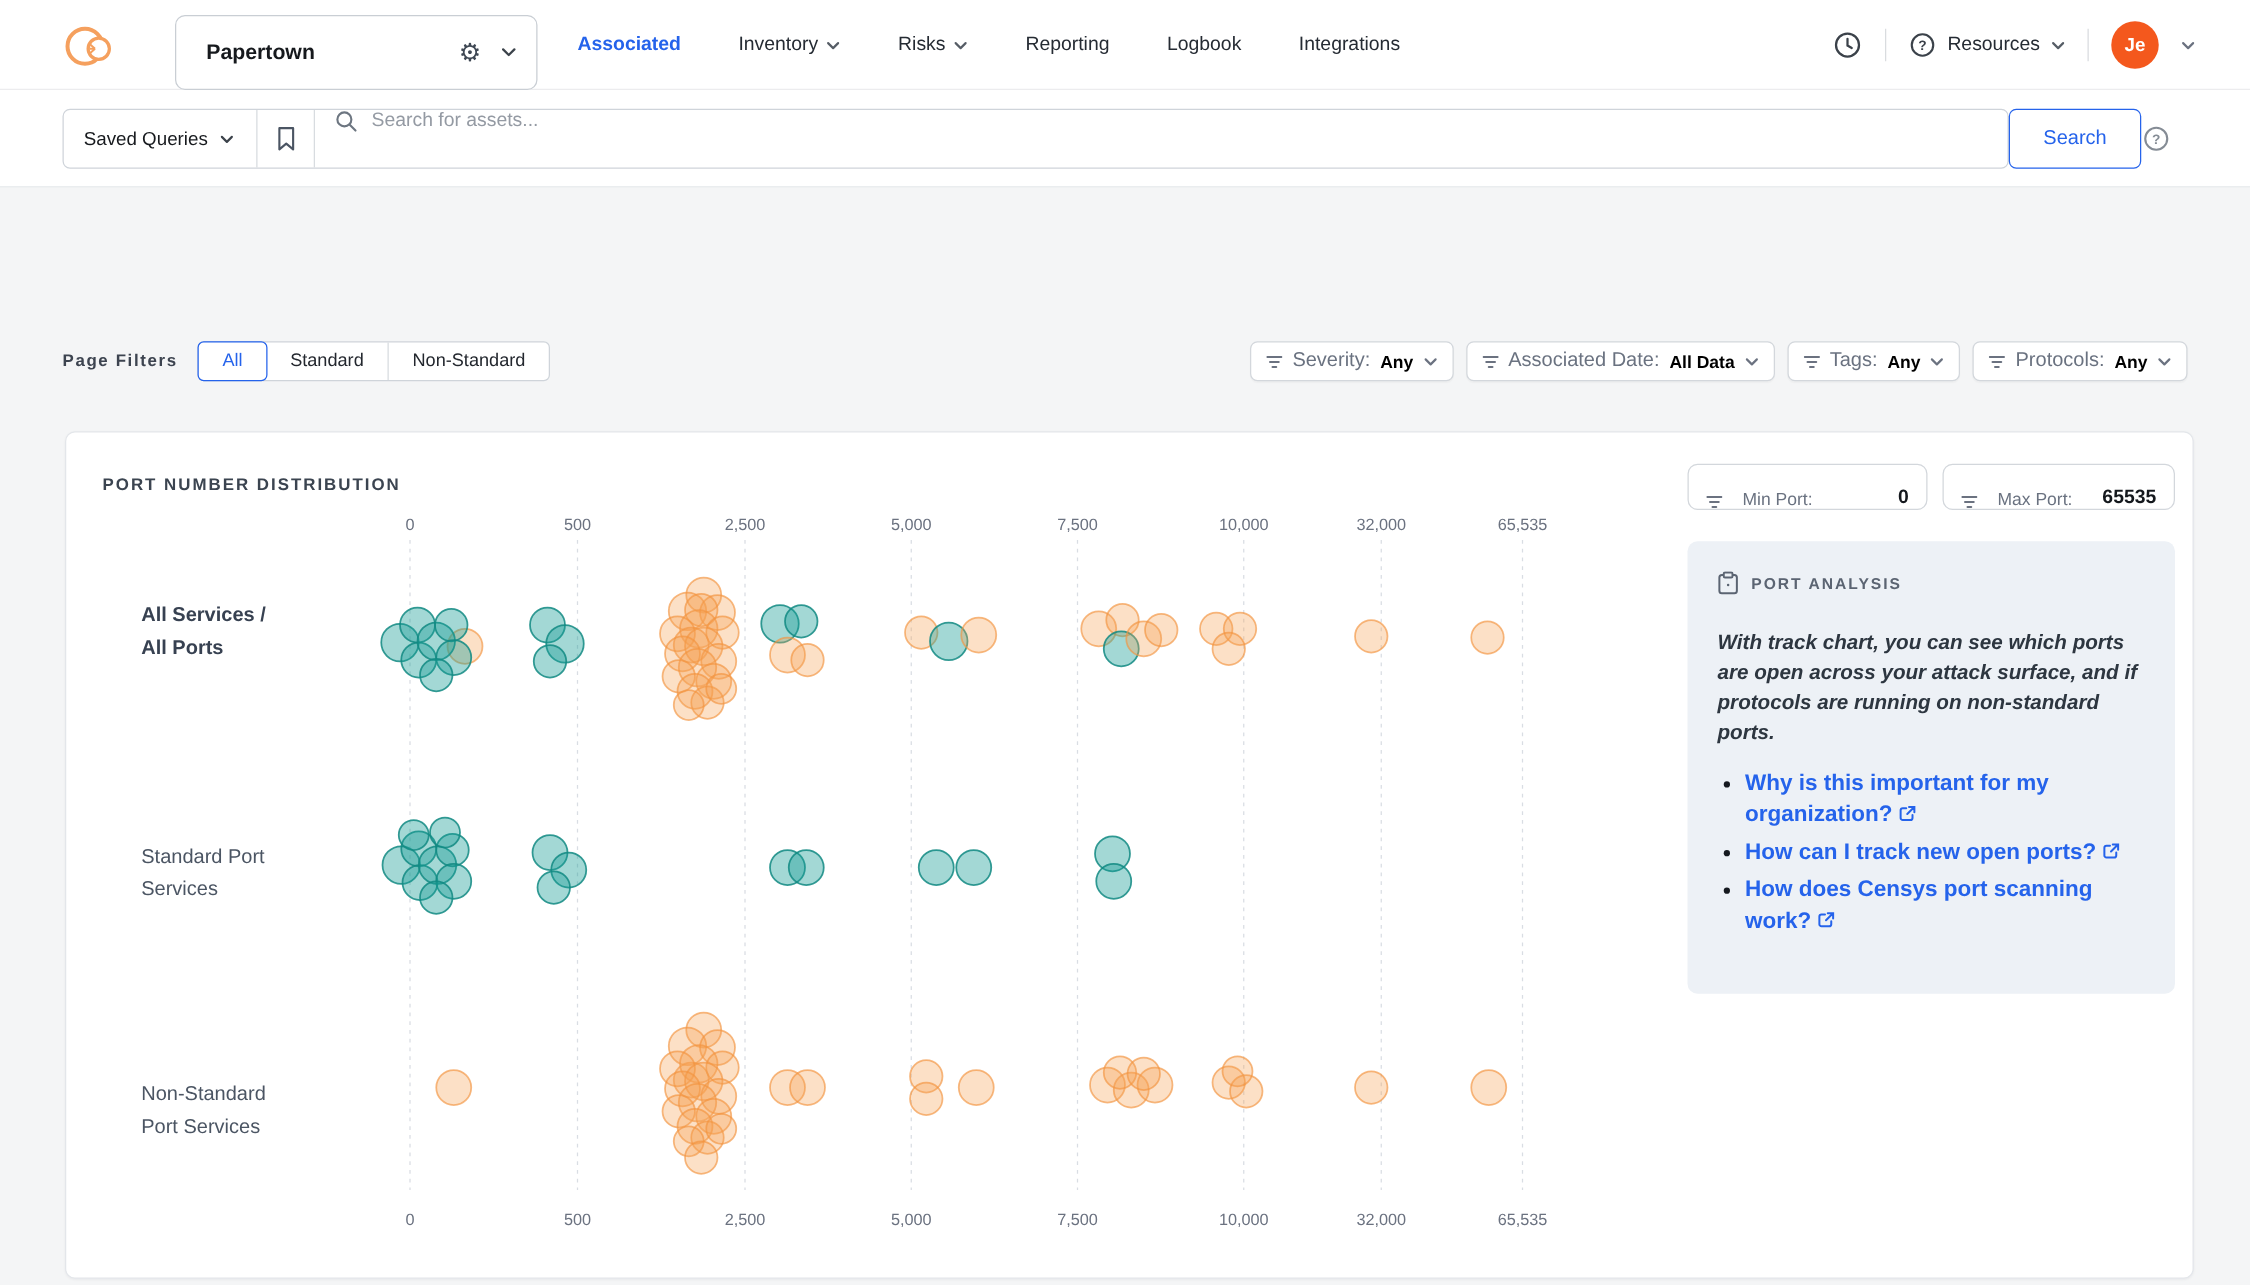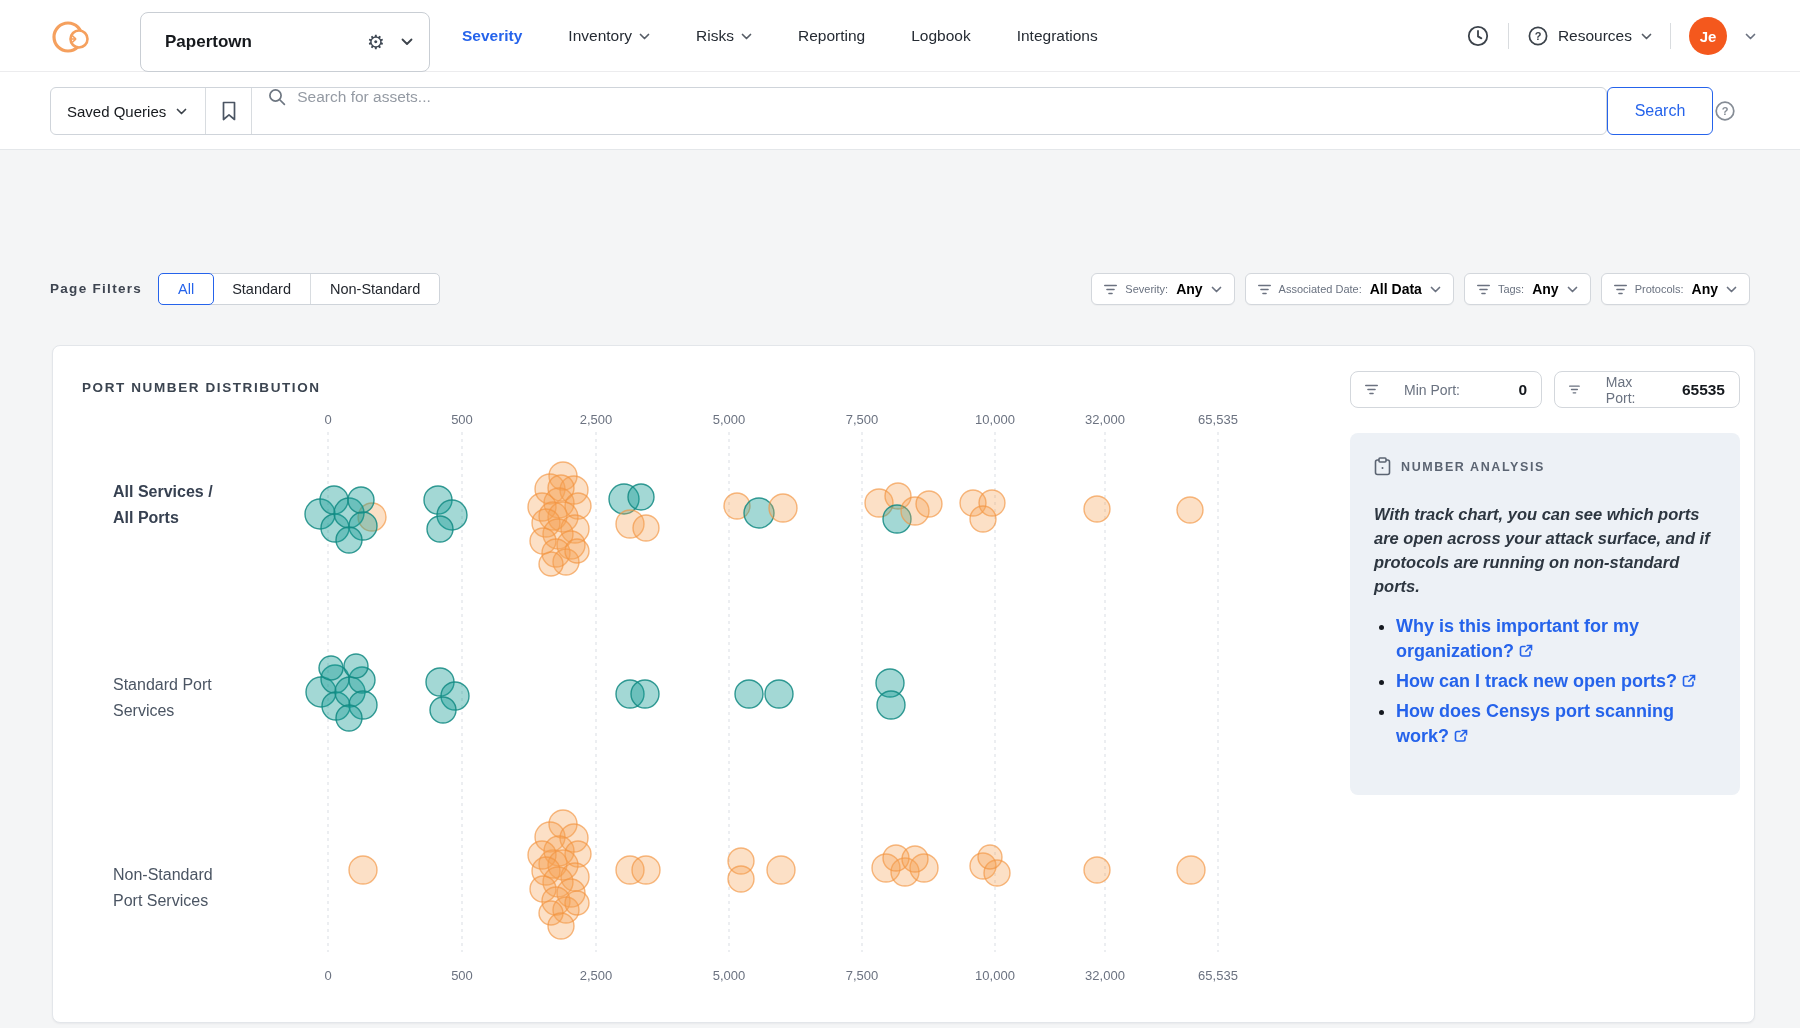--- a/index.html
+++ b/index.html
@@ -40,28 +40,28 @@
   .tab.active:after { content:""; position:absolute; left:0; right:0; bottom:0; height:3px; background:#2f5de0; border-radius:2px; }
 
   
   .pf-label { position:absolute; left:50px; top:281px; font-size:13.5px; font-weight:600; letter-spacing:1.3px; color:#3d4450; }
   .seg-ctl { position:absolute; left:158px; top:273px; height:32px; display:flex; background:#fff; border:1px solid #cfd4da; border-radius:5px; }
   .seg { padding:0 19px; display:flex; align-items:center; font-size:14.5px; color:#23272e; border-right:1px solid #d8dce0; cursor:pointer; white-space:nowrap; }
   .seg:last-child { border-right:none; }
   .seg.active { color:#2563eb; font-weight:500; border:1.5px solid #2563eb; border-radius:5px; margin:-1px; background:#fff; z-index:1; }
   .dropdowns { position:absolute; right:50px; top:273px; display:flex; gap:10px; }
   .dd { height:32px; background:#fff; border:1px solid #d3d7dc; border-radius:6px; display:flex; align-items:center; gap:8px; padding:0 12px; cursor:pointer; box-shadow:0 1px 1px rgba(0,0,0,.03); white-space:nowrap; }
-  .dd .lbl { font-size:11px; color:#6a7280; }
+  .dd .lbl { font-size:16px; color:#6a7280; }
   .dd .val { font-size:14px; font-weight:700; color:#000000; }
   .dd .chev, .dd .funnel { color:#6b7280; }
 
   
   .card { position:absolute; left:52px; top:345px; width:1703px; height:678px; background:#fff; border:1px solid #e3e6ea; border-radius:8px; box-shadow:0 1px 2px rgba(16,24,40,.05); }
   .card-title { position:absolute; left:82px; top:380px; font-size:13.5px; font-weight:700; letter-spacing:1.6px; color:#3b4450; }
-  .port-box { position:absolute; top:371px; height:37px; background:#fff; border:1px solid #d3d7dc; border-radius:8px; display:flex; align-items:center; gap:26px; padding:0 14px; cursor:pointer; }
+  .port-box { position:absolute; top:371px; height:37px; background:#fff; border:1px solid #d3d7dc; border-radius:8px; display:flex; align-items:flex-end; gap:16px; padding:0 14px; cursor:pointer; }
   .port-box .lbl { font-size:14px; color:#6a7280; }
   .port-box .val { font-size:15.5px; font-weight:700; color:#14181d; margin-left:auto; }
   #minPortBox { left:1350px; width:192px; }
   #maxPortBox { left:1554px; width:186px; }
 
   
   .analysis { position:absolute; left:1350px; top:433px; width:390px; height:362px; background:#edf1f6; border-radius:8px; padding:24px 24px 20px 24px; }
   .an-head { display:flex; align-items:center; gap:10px; color:#5b6472; }
   .an-title { font-size:12.5px; font-weight:700; letter-spacing:1.6px; }
   .an-body { margin-top:26px; font-size:16.5px; font-style:italic; font-weight:700; color:#2d3640; line-height:24px; }
@@ -98,21 +98,21 @@
       <span class="gear">⚙</span>
       <span class="chev">
         <svg width="12" height="8" viewBox="0 0 12 8">
             <path d="M1.5 1.5l4.5 4.5 4.5-4.5" fill="none" stroke="currentColor" stroke-width="1.8" stroke-linecap="round" stroke-linejoin="round"></path>
           </svg>
       </span>
     </div>
 
     <div class="nav">
         <div class="nav-item active">
-          <span>Severity</span>
+          <span>Associated</span>
         </div>
         <div class="nav-item">
           <span>Inventory</span>
           <span class="chev">
             <svg width="11" height="7" viewBox="0 0 11 7">
               <path d="M1.5 1.5l4 4 4-4" fill="none" stroke="currentColor" stroke-width="1.7" stroke-linecap="round" stroke-linejoin="round"></path>
             </svg>
           </span>
         </div>
         <div class="nav-item">
@@ -296,21 +296,21 @@
     <span class="val">65535</span>
   </div>
 
   <div class="analysis">
     <div class="an-head">
       <svg width="17" height="19" viewBox="0 0 17 19">
           <rect x="1.5" y="3" width="14" height="14.5" rx="2" fill="none" stroke="currentColor" stroke-width="1.6"></rect>
           <rect x="5" y="1" width="7" height="4" rx="1" fill="#edf1f6" stroke="currentColor" stroke-width="1.6"></rect>
           <circle cx="8.5" cy="11" r="1" fill="currentColor"></circle>
         </svg>
-      <span class="an-title">NUMBER ANALYSIS</span>
+      <span class="an-title">PORT ANALYSIS</span>
     </div>
     <div class="an-body">With track chart, you can see which ports are open across your attack surface, and if protocols are running on non-standard ports.</div>
     <ul class="an-links">
         <li><span class="an-link">Why is this important for my organization?</span><span class="ext">
             <svg width="14" height="14" viewBox="0 0 14 14">
               <path d="M6 2.5H3.2A1.7 1.7 0 0 0 1.5 4.2v6.1A1.7 1.7 0 0 0 3.2 12h6.1a1.7 1.7 0 0 0 1.7-1.7V8" fill="none" stroke="currentColor" stroke-width="1.6" stroke-linecap="round"></path>
               <path d="M8.2 1.5h4.3v4.3M12.2 1.8L6.8 7.2" fill="none" stroke="currentColor" stroke-width="1.6" stroke-linecap="round"></path>
             </svg>
           </span></li>
         <li><span class="an-link">How can I track new open ports?</span><span class="ext">

